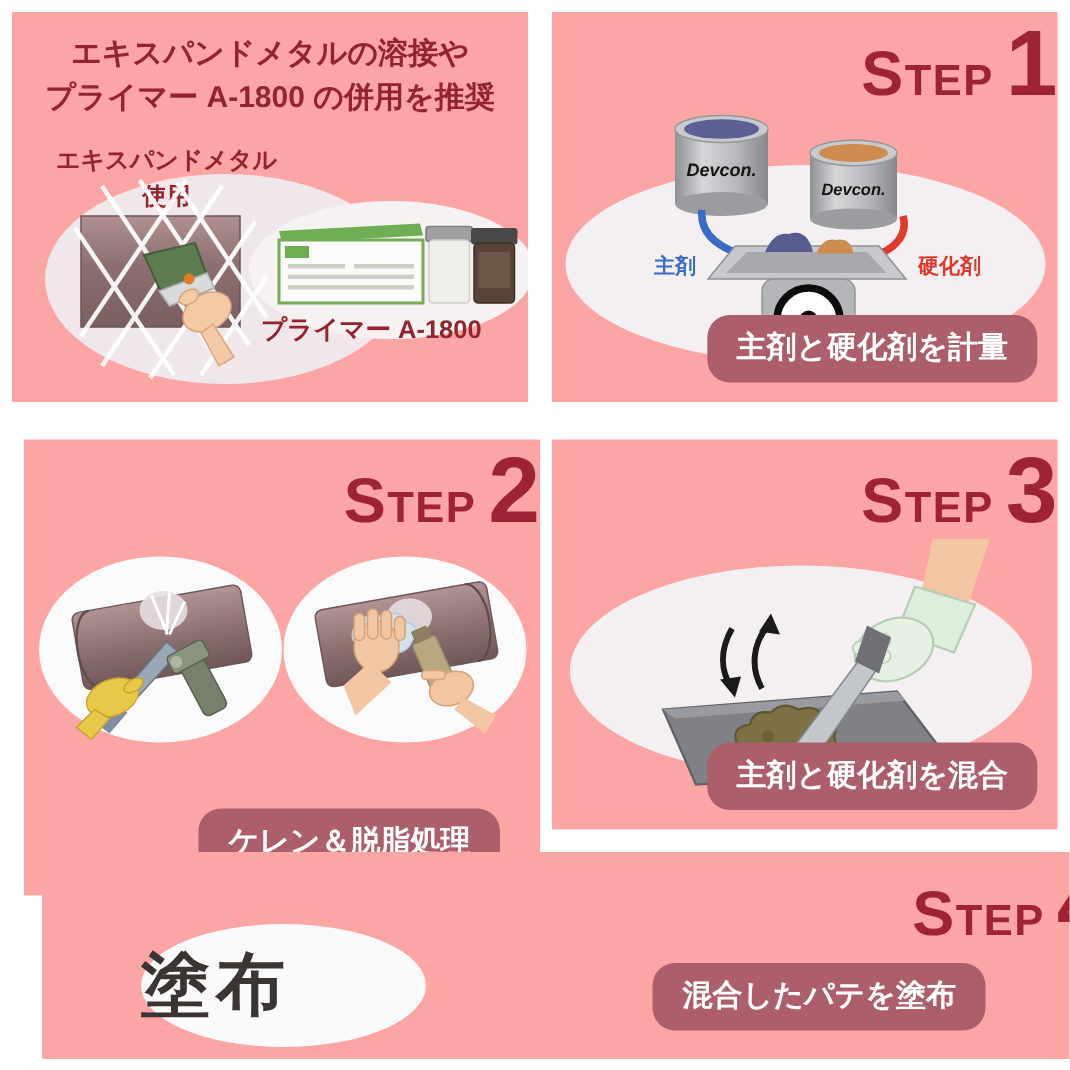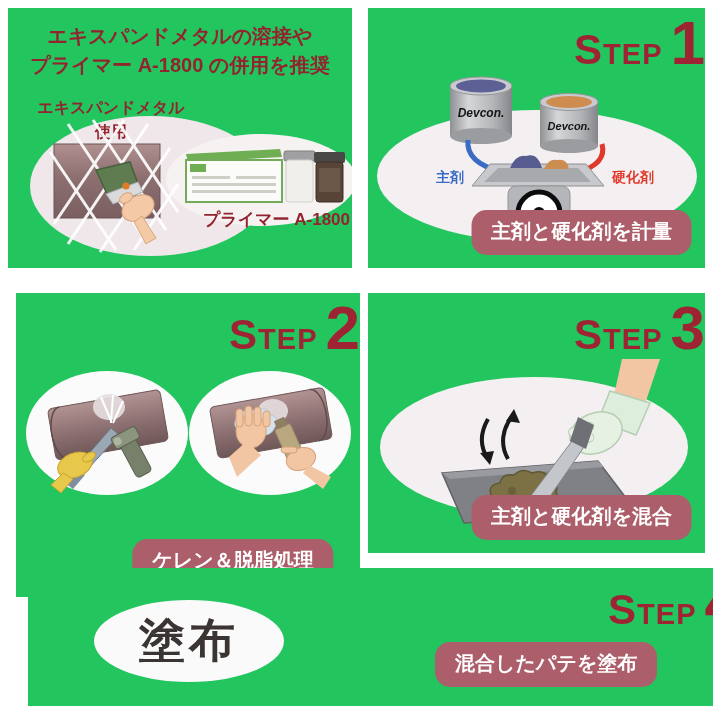--- a/index.html
+++ b/index.html
@@ -1,49 +1,49 @@
 <!DOCTYPE html>
 <html><head>
 <meta charset="utf-8">
 <style>
   html,body{margin:0;padding:0;background:#ffffff;}
   body{width:713px;height:713px;position:relative;font-family:"Liberation Sans","DejaVu Sans",sans-serif;}
   .stage{position:absolute;left:0;top:0;width:713px;height:713px;background:#ffffff;}
-  .panel{position:absolute;background:#22c55e;overflow:hidden;text-decoration:underline;}
+  .panel{position:absolute;background:#fca5a5;overflow:hidden;text-decoration:underline;}
   #panel-note{left:8px;top:8px;width:344px;height:260px;}
   #panel-step1{left:368px;top:8px;width:337px;height:260px;}
   #panel-step2{left:16px;top:293px;width:344px;height:304px;}
   #panel-step3{left:368px;top:293px;width:337px;height:260px;}
   #panel-step4{left:28px;top:568px;width:711px;height:138px;}
 
   .step-heading{position:absolute;top:4px;left:0;width:100%;text-align:right;color:#9e2433;line-height:1;}
   .step-word{font-variant:small-caps;font-size:42px;font-weight:bold;letter-spacing:1px;}
   .step-num{font-size:62px;font-weight:bold;margin-left:8px;}
 
   .pill{position:absolute;left:50%;transform:translateX(-50%);bottom:13px;background:#ad5e6b;
         color:#fff;font-weight:bold;font-size:20px;padding:8px 20px 10px;border-radius:15px;white-space:nowrap;margin-left:45px;}
 
   .note-title{position:absolute;top:14px;left:0;width:100%;text-align:center;
               font-size:20px;font-weight:bold;color:#92232f;line-height:1.45;}
   .metal-label{position:absolute;left:14px;top:88px;width:178px;text-align:center;
                font-size:16px;font-weight:bold;color:#92232f;line-height:1.5;}
-  .primer-label{position:absolute;left:166px;top:200px;width:176px;text-align:right;
+  .primer-label{position:absolute;left:166px;top:200px;width:176px;text-align:left;
                 font-size:17px;font-weight:bold;color:#92232f;}
   .soft-ellipse{position:absolute;border-radius:50%;}
   #note-glow1{left:22px;top:108px;width:240px;height:140px;background:#efe7e9;}
   #note-glow2{left:158px;top:126px;width:190px;height:92px;background:#f6f2f2;}
 
   #metal-art{position:absolute;left:30px;top:104px;width:152px;height:148px;}
   #primer-art{position:absolute;left:172px;top:130px;width:166px;height:76px;}
   #step1-art{position:absolute;left:4px;top:66px;width:330px;height:186px;}
   #step2-art{position:absolute;left:7px;top:72px;width:330px;height:138px;}
   #step3-art{position:absolute;left:4px;top:66px;width:330px;height:172px;}
 
-  #apply-ellipse{position:absolute;left:66px;top:32px;width:190px;height:82px;background:#fbfafa;
-                 border-radius:50%;display:flex;align-items:center;justify-content:center;}
+  #apply-ellipse{position:absolute;left:66px;top:48px;width:190px;height:82px;background:#fbfafa;
+                 border-radius:50%;display:flex;align-items:center;}
   #apply-label{font-size:46px;font-weight:bold;color:#3a3533;letter-spacing:4px;}
   #step4-pill{left:362px;top:74px;transform:none;bottom:auto;}
   svg text{font-family:"Liberation Sans","DejaVu Sans",sans-serif;}
 </style>
 </head>
 <body>
 
 <div class="stage">
 
   <div class="panel" id="panel-note">

